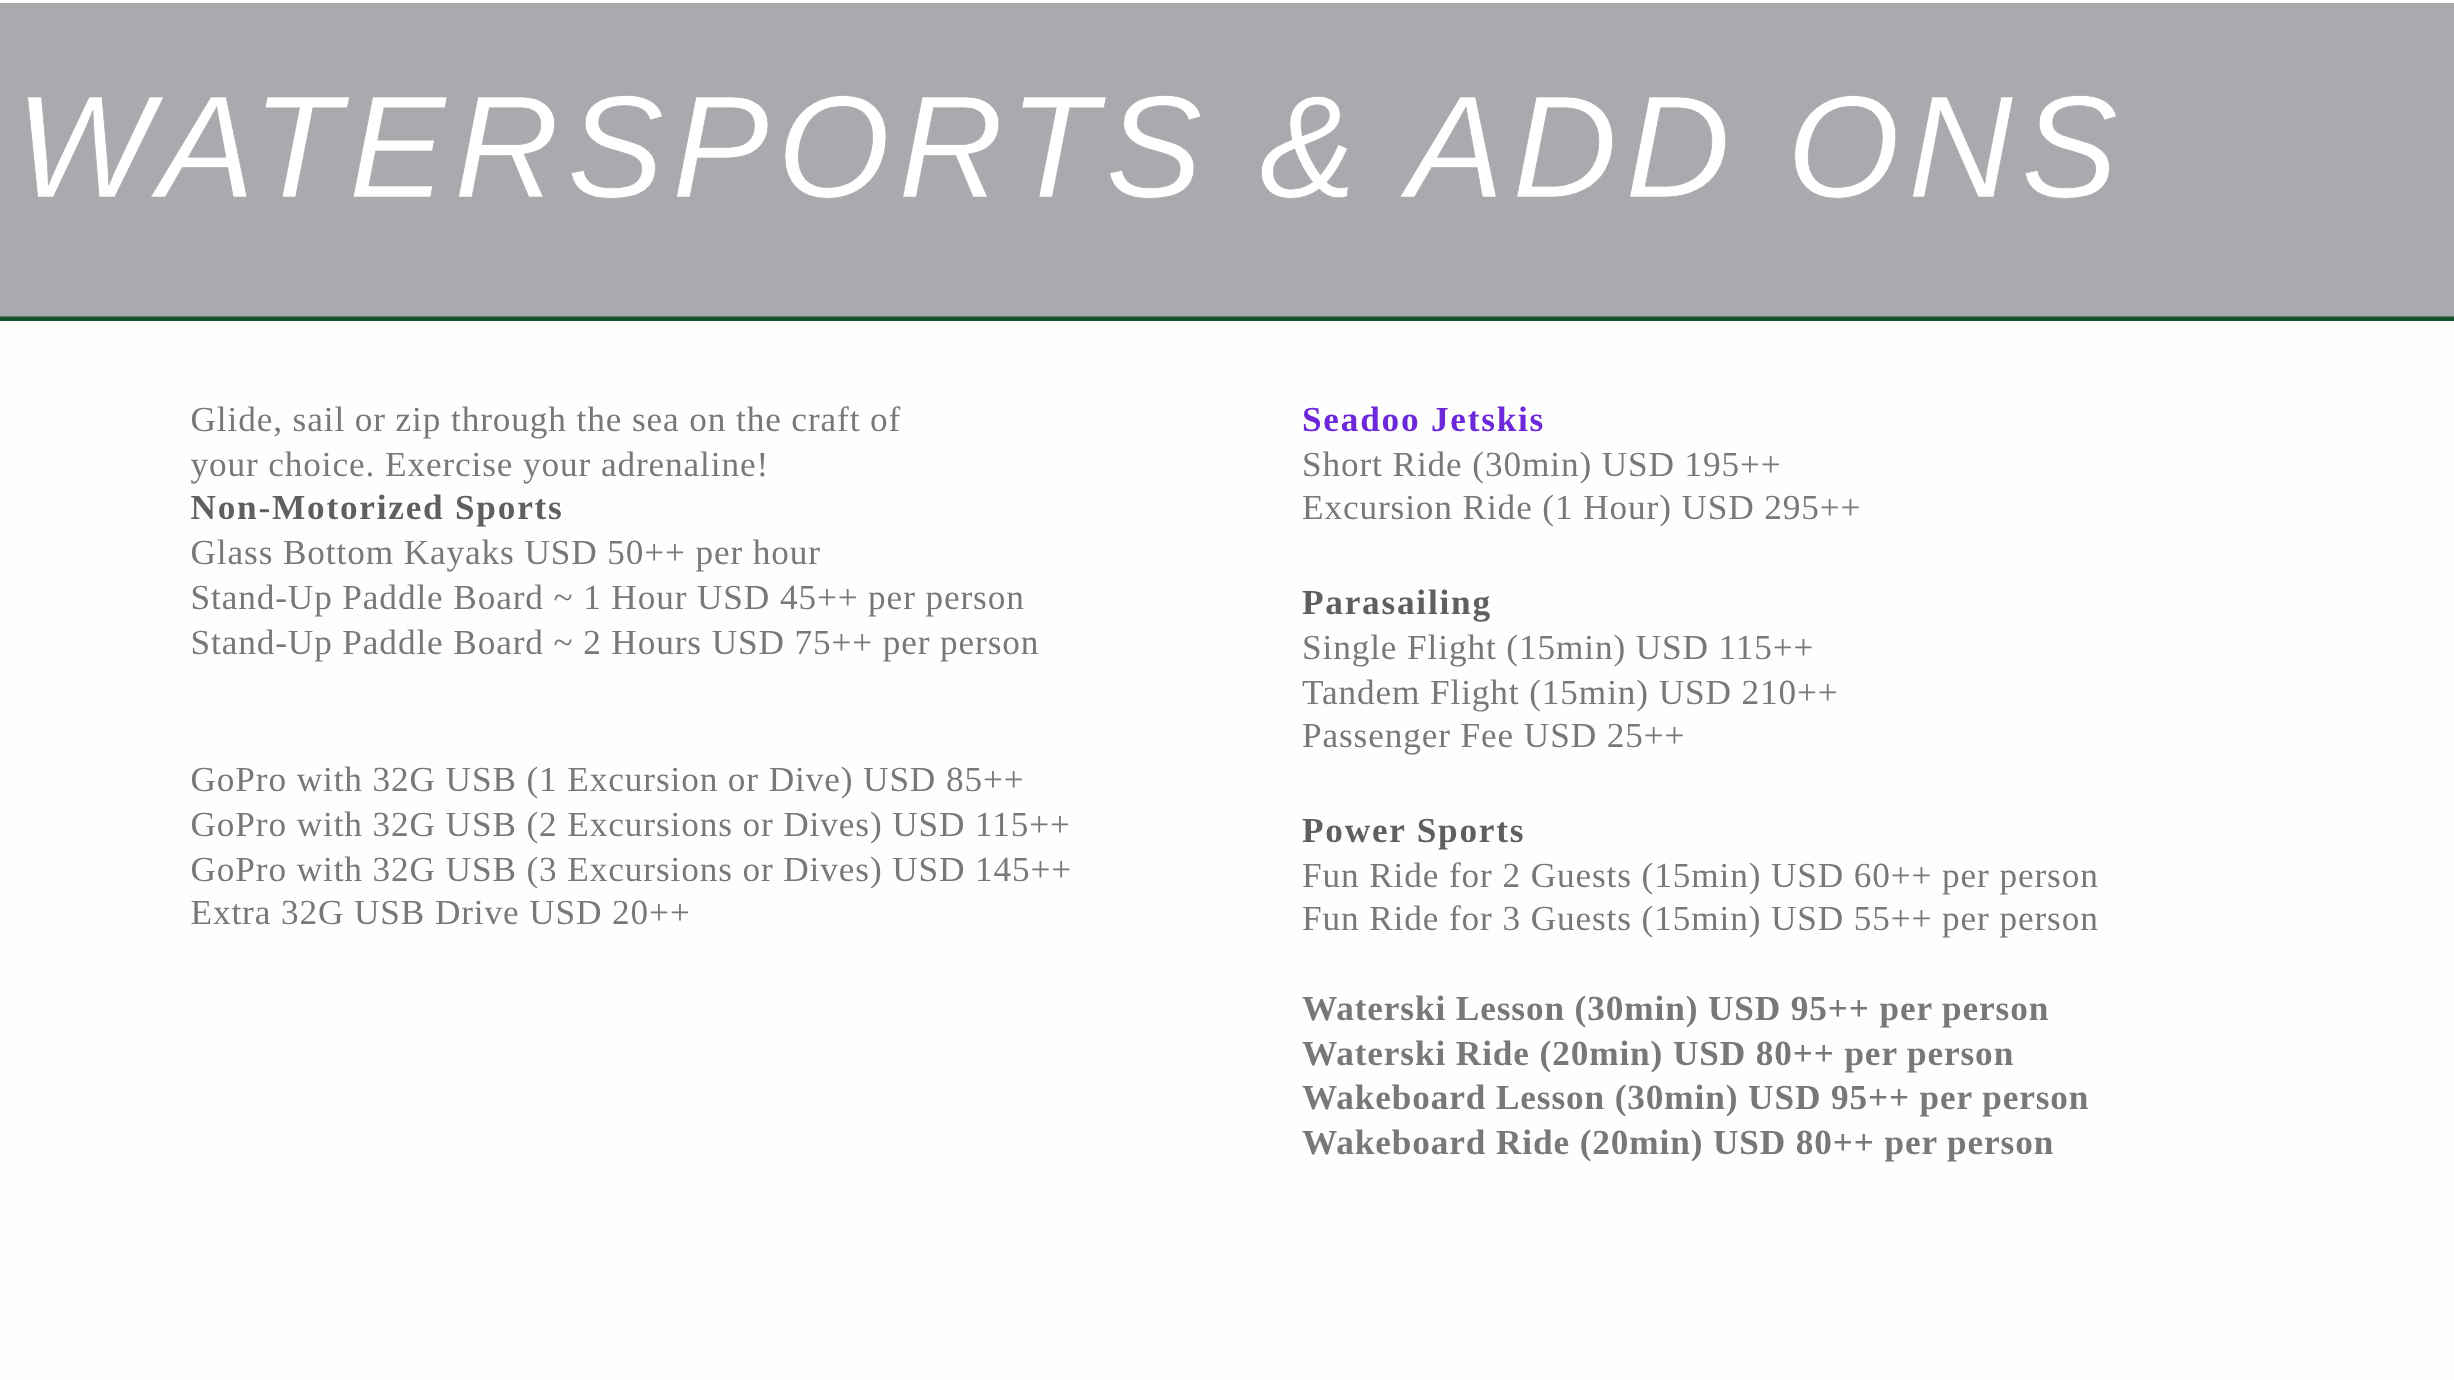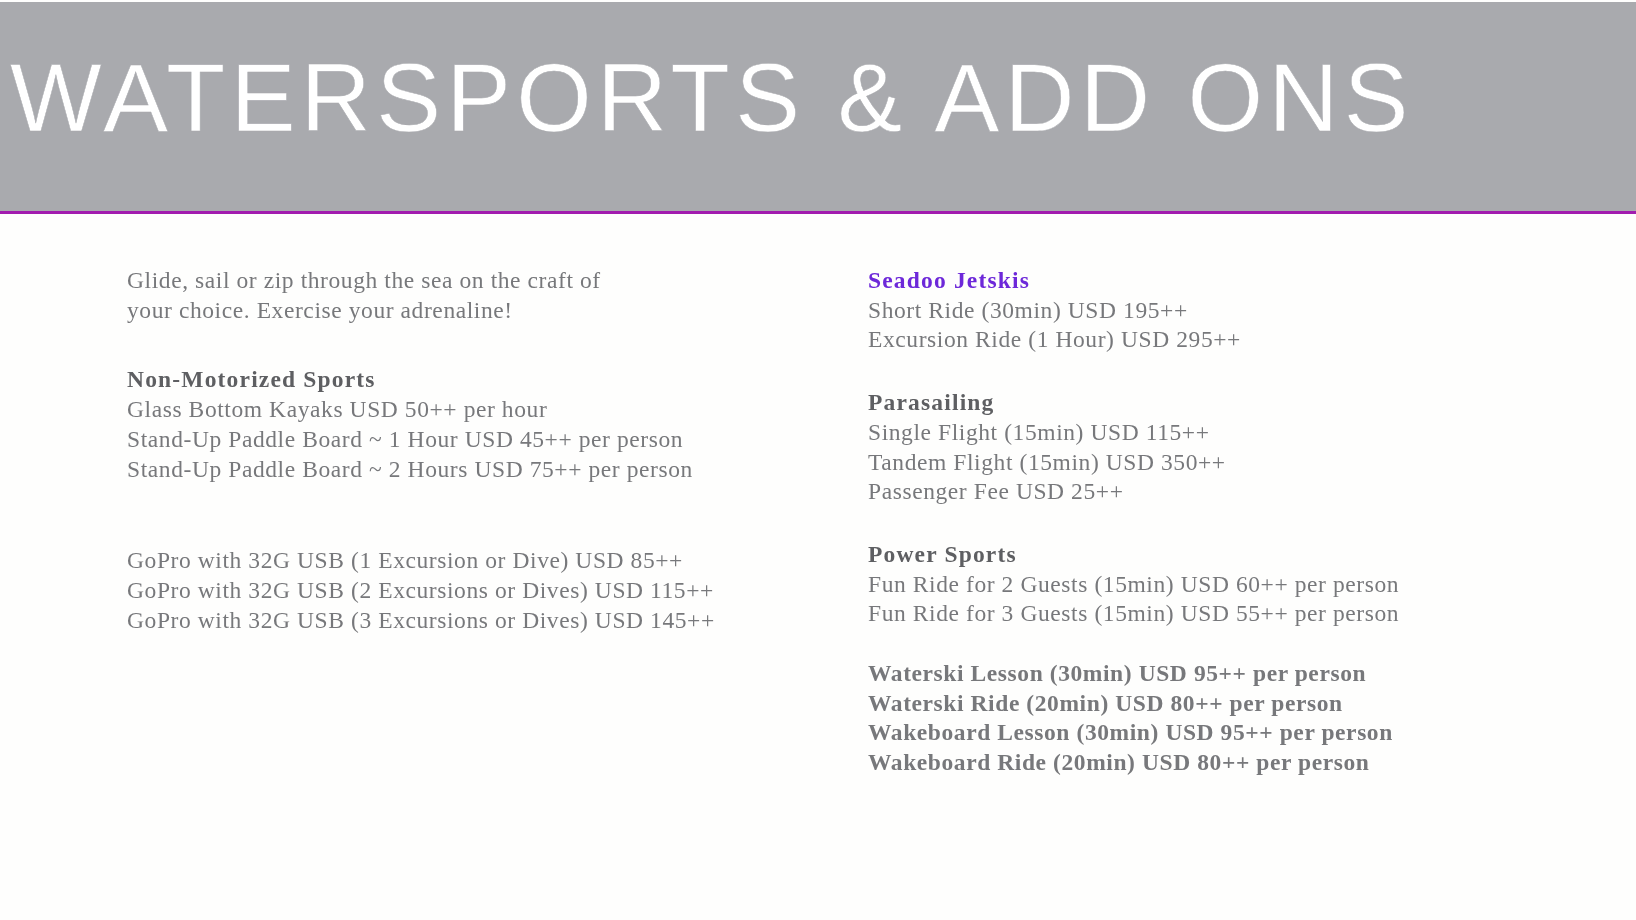--- a/index.html
+++ b/index.html
@@ -13,22 +13,23 @@
   .page {
     position: absolute; inset: 0;
     background: #fefefd;
   }
   
   .banner {
     position: absolute;
     left: 0; right: 0; top: 2px;
     height: 209px;
     background: #a9aaae;
-    border-bottom: 3px solid #a21caf;
+    border-bottom: 3px solid #14532d;
     overflow: hidden;
+    font-style: italic;
   }
   .banner-title {
     position: absolute;
     left: 10px; top: 40px;
     margin: 0;
     font-family: "Liberation Sans", "DejaVu Sans", sans-serif;
     font-weight: 200;
     font-size: 97px;
     letter-spacing: 0.055em;
     color: #ffffff;
@@ -52,21 +53,21 @@
   .heading {
     margin: 0;
     font-size: 23.5px;
     line-height: 29.7px;
     font-weight: bold;
     letter-spacing: 0.05em;
     color: #5e5f62;
   }
   .heading:empty { display: none; }
   
-  .gap-40 { margin-top: 40px; }
+  .gap-40 { }
   .gap-62 { margin-top: 62px; }
   .gap-33 { margin-top: 33px; }
   .gap-30 { margin-top: 30px; font-weight: bold; }
 </style>
 </head>
 <body>
 
 <div class="page">
 
   <div class="banner" style="background: rgb(169, 170, 174);">
@@ -90,20 +91,21 @@
           <p>Stand-Up Paddle Board ~ 2 Hours USD 75++ per person</p>
         </div>
     </div>
 
     <div class="section gap-62">
       <div>
 
       <p>GoPro with 32G USB (1 Excursion or Dive) USD 85++</p>
           <p>GoPro with 32G USB (2 Excursions or Dives) USD 115++</p>
           <p>GoPro with 32G USB (3 Excursions or Dives) USD 145++</p>
+          <p>Extra 32G USB Drive USD 20++</p>
         </div>
     </div>
 
   </div>
 
   <div class="column col-right" style="color: rgb(119, 120, 123);">
 
     <div class="section">
       <h3 class="heading" style="color: #6d28d9;">Seadoo Jetskis</h3>
       <div>
@@ -111,21 +113,21 @@
       <p>Short Ride (30min) USD 195++</p>
           <p>Excursion Ride (1 Hour) USD 295++</p>
         </div>
     </div>
 
     <div class="section gap-33">
       <h3 class="heading" style="color: rgb(94, 95, 98);">Parasailing</h3>
       <div>
 
       <p>Single Flight (15min) USD 115++</p>
-          <p>Tandem Flight (15min) USD 350++</p>
+          <p>Tandem Flight (15min) USD 210++</p>
           <p>Passenger Fee USD 25++</p>
         </div>
     </div>
 
     <div class="section gap-33">
       <h3 class="heading" style="color: rgb(94, 95, 98);">Power Sports</h3>
       <div>
 
           <p>Fun Ride for 2 Guests (15min) USD 60++ per person</p>
           <p>Fun Ride for 3 Guests (15min) USD 55++ per person</p>

